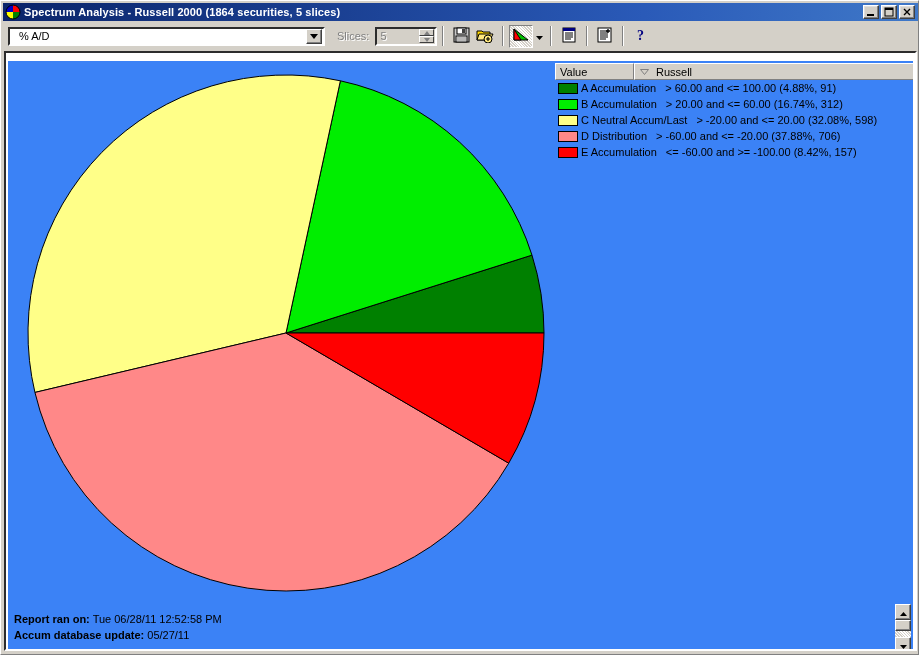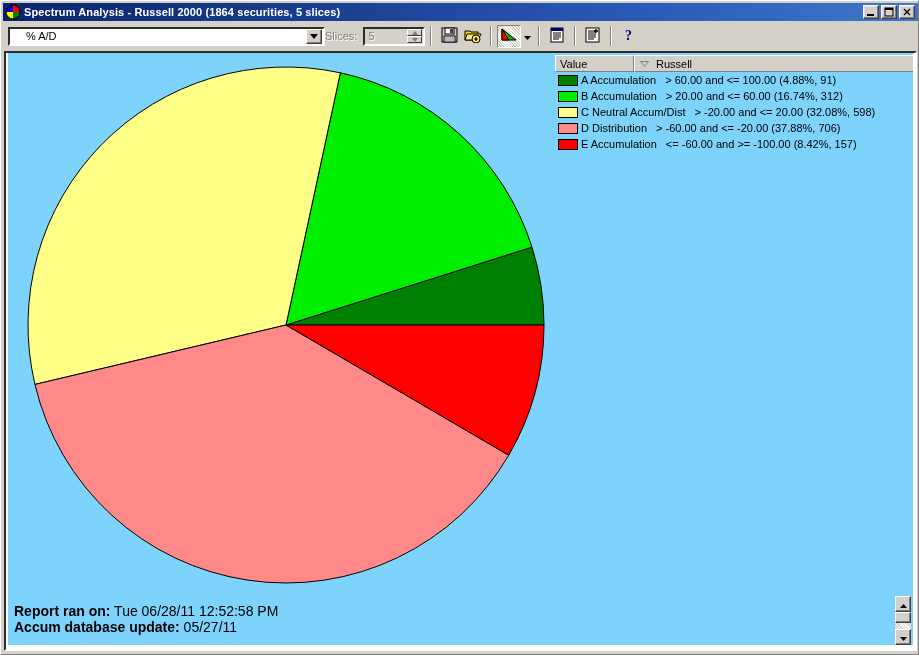--- a/index.html
+++ b/index.html
@@ -94,39 +94,40 @@
     border-top-color: #808080;
     border-left-color: #808080;
     border-right-color: #ffffff;
     border-bottom-color: #ffffff;
     box-sizing: border-box;
     display: flex;
     align-items: center;
     position: relative;
   }
   .combo-text {
-    padding-left: 16px;
+    padding-left: 9px;
     font-size: 11px;
     color: #000000;
     flex: 1;
     white-space: nowrap;
     overflow: hidden;
   }
   .combo-arrow {
     width: 16px; height: 15px;
     margin-right: 1px;
     background: #d4d0c8;
     border: 1px solid #ffffff;
     border-right-color: #404040;
     border-bottom-color: #404040;
     box-shadow: inset -1px -1px 0 #808080;
     box-sizing: border-box;
     display: flex; align-items: center; justify-content: center;
   }
   .slices-label {
+    margin-left: 12px;
     color: #808080;
     text-shadow: 1px 1px 0 #ffffff;
     font-size: 11px;
     white-space: nowrap;
   }
   .spin {
     margin-left: 6px;
     width: 62px; height: 19px;
     background: #d4d0c8;
     border: 2px inset #d4d0c8;
@@ -190,24 +191,24 @@
     border: 2px inset #d4d0c8;
     border-top-color: #808080;
     border-left-color: #808080;
     border-right-color: #ffffff;
     border-bottom-color: #ffffff;
     box-sizing: border-box;
     overflow: hidden;
   }
   .paper {
     position: absolute;
-    left: 2px; top: 0;
+    left: 2px; top: 8px;
     width: 905px;
     height: 592px;
-    background: #7dd3fc;
+    background: #3b82f6;
     overflow: hidden;
   }
 
   
   .legend {
     position: absolute;
     left: 547px; top: 2px;
     width: 368px;
   }
   .legend-header {
@@ -257,21 +258,21 @@
     left: 8px; top: 2px;
     width: 540px;
     height: 540px;
   }
 
   
   .footer {
     position: absolute;
     left: 6px;
     top: 550px;
-    font-size: 14px;
+    font-size: 11px;
     color: #000000;
     line-height: 16px;
   }
   .footer b { font-weight: bold; }
 
   
   .vscroll {
     position: absolute;
     right: 2px;
     top: 543px;
@@ -477,21 +478,21 @@
               <span class="lg-label">A Accumulation</span>
               <span class="lg-range">&gt; 60.00 and &lt;= 100.00 (4.88%, 91)</span>
             </div>
             <div class="legend-row">
               <span class="swatch" style="background: rgb(0, 238, 0);"></span>
               <span class="lg-label">B Accumulation</span>
               <span class="lg-range">&gt; 20.00 and &lt;= 60.00 (16.74%, 312)</span>
             </div>
             <div class="legend-row">
               <span class="swatch" style="background: rgb(255, 255, 136);"></span>
-              <span class="lg-label">C Neutral Accum/Dist</span>
+              <span class="lg-label">C Neutral Accum/Last</span>
               <span class="lg-range">&gt; -20.00 and &lt;= 20.00 (32.08%, 598)</span>
             </div>
             <div class="legend-row">
               <span class="swatch" style="background: rgb(255, 136, 136);"></span>
               <span class="lg-label">D Distribution</span>
               <span class="lg-range">&gt; -60.00 and &lt;= -20.00 (37.88%, 706)</span>
             </div>
             <div class="legend-row">
               <span class="swatch" style="background: rgb(255, 0, 0);"></span>
               <span class="lg-label">E Accumulation</span>

